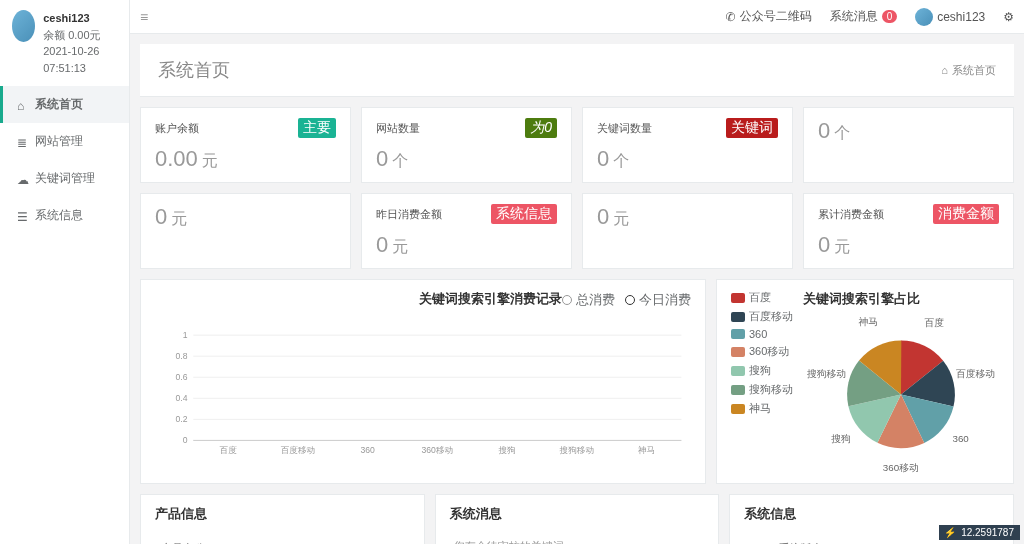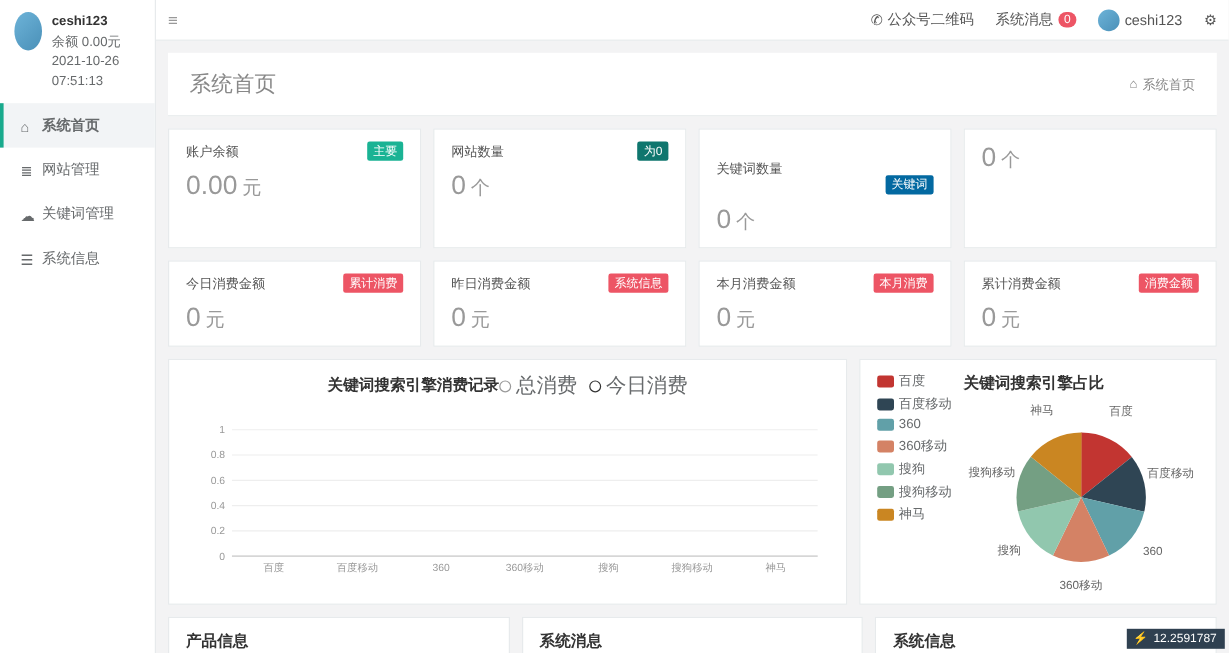--- a/index.html
+++ b/index.html
@@ -19,37 +19,37 @@
 .top-right { display: flex; align-items: center; gap: 18px; }
 .top-link { display: flex; align-items: center; gap: 4px; color: #555; cursor: pointer; font-size: 12px; }
 .badge-red { background: #ed5565; color: #fff; border-radius: 8px; font-size: 10px; padding: 1px 5px; }
 .page-header { padding: 14px 18px; background: #fff; margin: 10px 10px 0 10px; display: flex; justify-content: space-between; align-items: center; border-bottom: 1px solid #e7eaec; }
 .page-title { font-size: 18px; color: #888; font-weight: normal; }
 .breadcrumb { font-size: 11px; color: #888; display: flex; gap: 4px; align-items: center; }
 .cards-row { display: flex; gap: 10px; padding: 0 10px; margin-top: 10px; }
 .stat-card { flex: 1; background: #fff; border: 1px solid #e7eaec; padding: 10px 14px; }
 .stat-card-head { display: flex; justify-content: space-between; align-items: center; margin-bottom: 8px; }
 .stat-label { font-size: 11px; color: #555; }
-.tag { font-size: 10px; padding: 1px 5px; border-radius: 2px; color: #fff; }
+.tag { font-size: 14px; padding: 1px 5px; border-radius: 2px; color: #fff; }
 .tag-green { background: #1ab394; }
-.tag-blue { background: #0f766e; }
-.tag-teal { background: #0369a1; margin-top: 28px; }
+.tag-blue { background: #4d7c0f; font-style: italic; }
+.tag-teal { background: #b91c1c; }
 .tag-red { background: #ed5565; }
 .stat-value { font-size: 22px; color: #999; font-weight: 300; display: flex; align-items: baseline; gap: 4px; }
 .stat-value .unit { font-size: 16px; }
 .stat-hint { font-size: 10px; color: #aaa; margin-left: 4px; }
 .charts-row { display: flex; gap: 10px; padding: 0 10px; margin-top: 10px; }
 .panel { background: #fff; border: 1px solid #e7eaec; padding: 10px 14px; }
 .panel-title { font-size: 13px; color: #333; font-weight: bold; margin-bottom: 8px; }
 .chart-left { flex: 2; }
 .chart-right { flex: 1; display: flex; gap: 10px; }
 .legend-vert { font-size: 11px; }
 .legend-vert div { display: flex; align-items: center; gap: 4px; margin-bottom: 4px; }
 .legend-swatch { width: 14px; height: 10px; border-radius: 2px; }
-.legend-inline { font-size: 17px; display: flex; gap: 10px; justify-content: center; margin-bottom: 6px; }
+.legend-inline { font-size: 13px; display: flex; gap: 10px; justify-content: center; margin-bottom: 6px; }
 .legend-inline span { display: flex; align-items: center; gap: 4px; }
 .bottom-row { display: flex; gap: 10px; padding: 0 10px; margin-top: 10px; }
 .info-table { width: 100%; font-size: 11px; }
 .info-table td { padding: 8px 4px; border-bottom: 1px solid #f0f0f0; }
 .info-table td:first-child { color: #666; width: 110px; }
 .msg-line { font-size: 11px; color: #999; padding: 8px 4px; border-bottom: 1px solid #f0f0f0; }
 .bottom-badge { position: fixed; bottom: 4px; right: 4px; background: #2f4050; color: #fff; font-size: 10px; padding: 2px 6px; display: flex; align-items: center; gap: 4px; }
 svg { display: block; }
 .pie-label { font-size: 10px; fill: #666; }
 </style>
@@ -133,52 +133,44 @@
             <span class="tag tag-teal">关键词</span>
           </div>
           <div class="stat-value">0<span class="unit">个</span></div>
         </div>
         <div class="stat-card">
           <div class="stat-value">0<span class="unit">个</span></div>
         </div>
       </div>
     <div class="cards-row" id="row2">
         <div class="stat-card">
-          <div class="stat-card-head">
-            <span class="stat-label">今日消费金额</span>
-            <span class="tag tag-red">累计消费</span>
-          </div>
           <div class="stat-value">0<span class="unit">元</span></div>
         </div>
         <div class="stat-card">
           <div class="stat-card-head">
             <span class="stat-label">昨日消费金额</span>
             <span class="tag tag-red">系统信息</span>
           </div>
           <div class="stat-value">0<span class="unit">元</span></div>
         </div>
         <div class="stat-card">
-          <div class="stat-card-head">
-            <span class="stat-label">本月消费金额</span>
-            <span class="tag tag-red">本月消费</span>
-          </div>
           <div class="stat-value">0<span class="unit">元</span></div>
         </div>
         <div class="stat-card">
           <div class="stat-card-head">
             <span class="stat-label">累计消费金额</span>
             <span class="tag tag-red">消费金额</span>
           </div>
           <div class="stat-value">0<span class="unit">元</span></div>
         </div>
       </div>
 
     <div class="charts-row">
       <div class="panel chart-left">
-        <div style="display:flex;justify-content:center;align-items:center;">
+        <div style="display:flex;justify-content:flex-end;align-items:center;">
           <div class="panel-title">关键词搜索引擎消费记录</div>
           <div class="legend-inline">
             <span>
                 <span style="width:10px;height:10px;border:1px solid #999;border-radius:50%;display:inline-block;"></span>
                 <span>总消费</span>
               </span>
             <span>
                 <span style="width:10px;height:10px;border:1px solid #333;border-radius:50%;display:inline-block;"></span>
                 <span>今日消费</span>
               </span>

